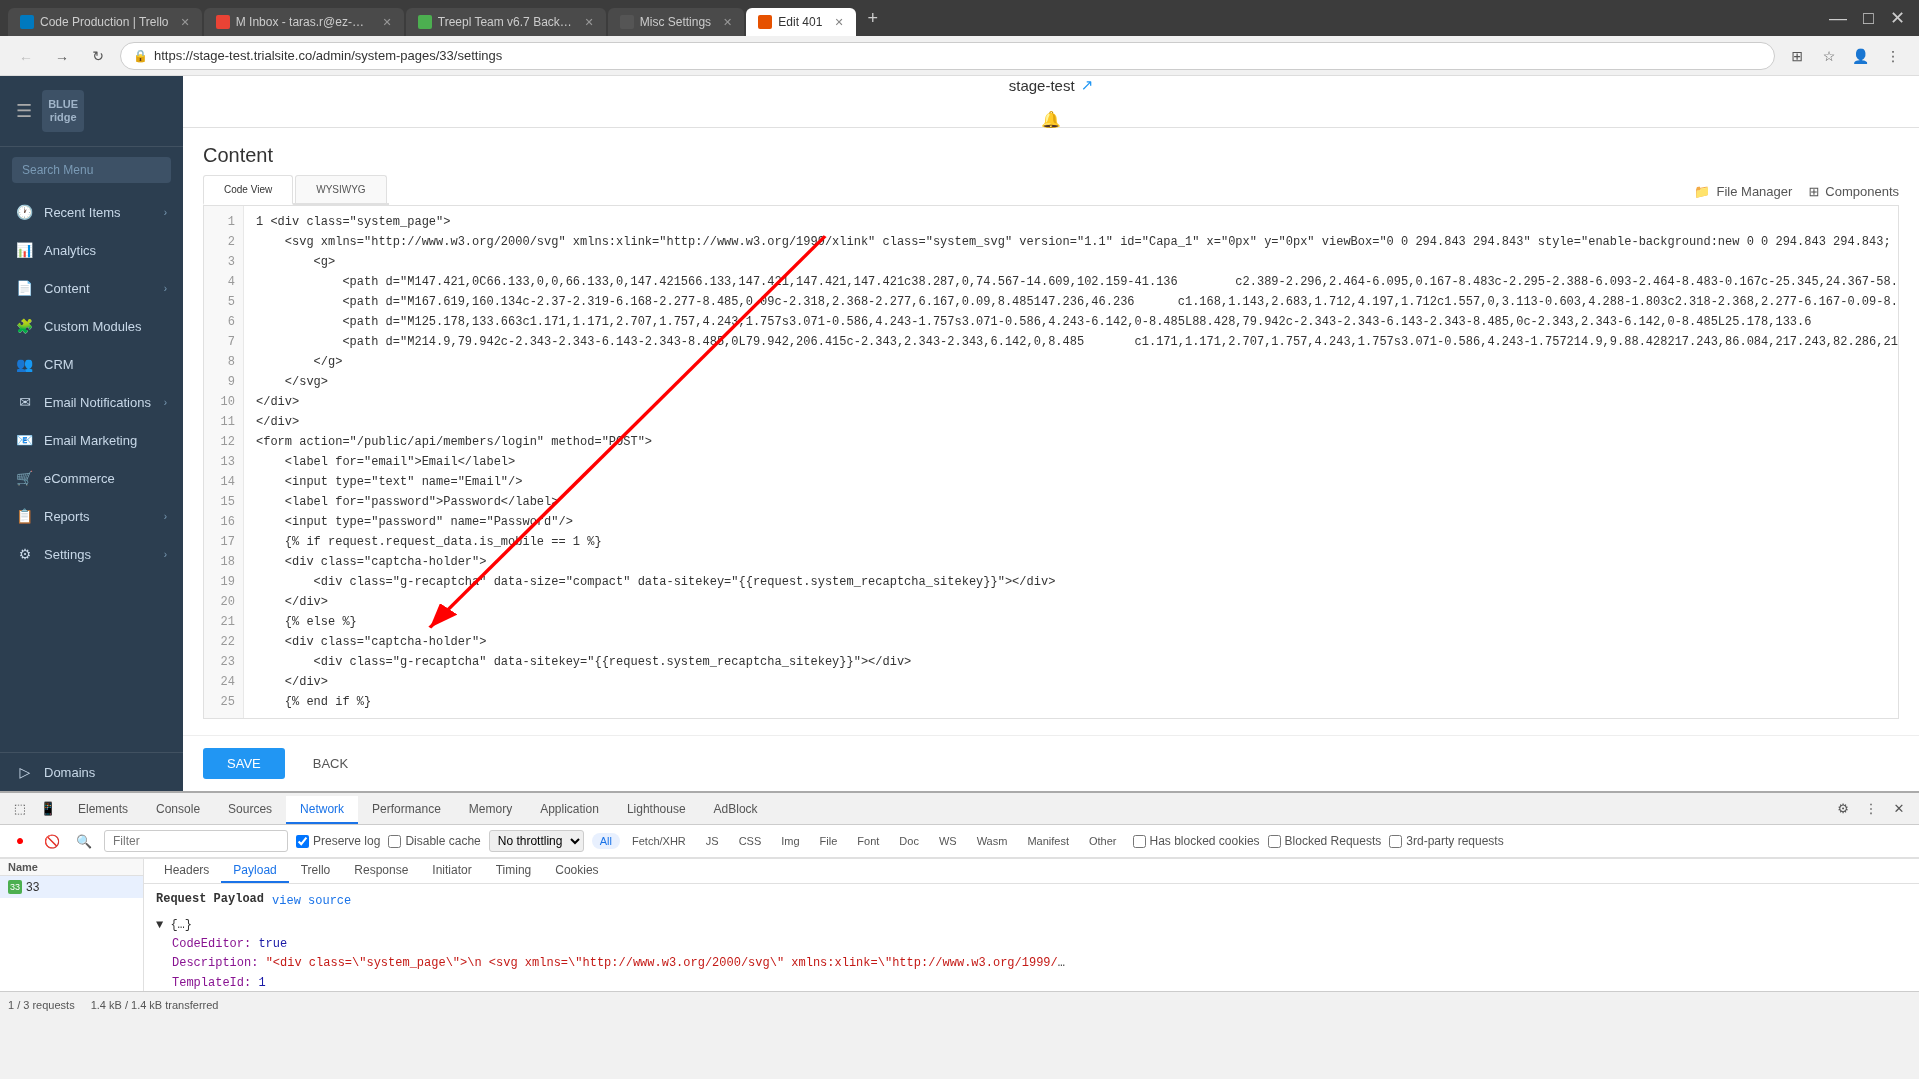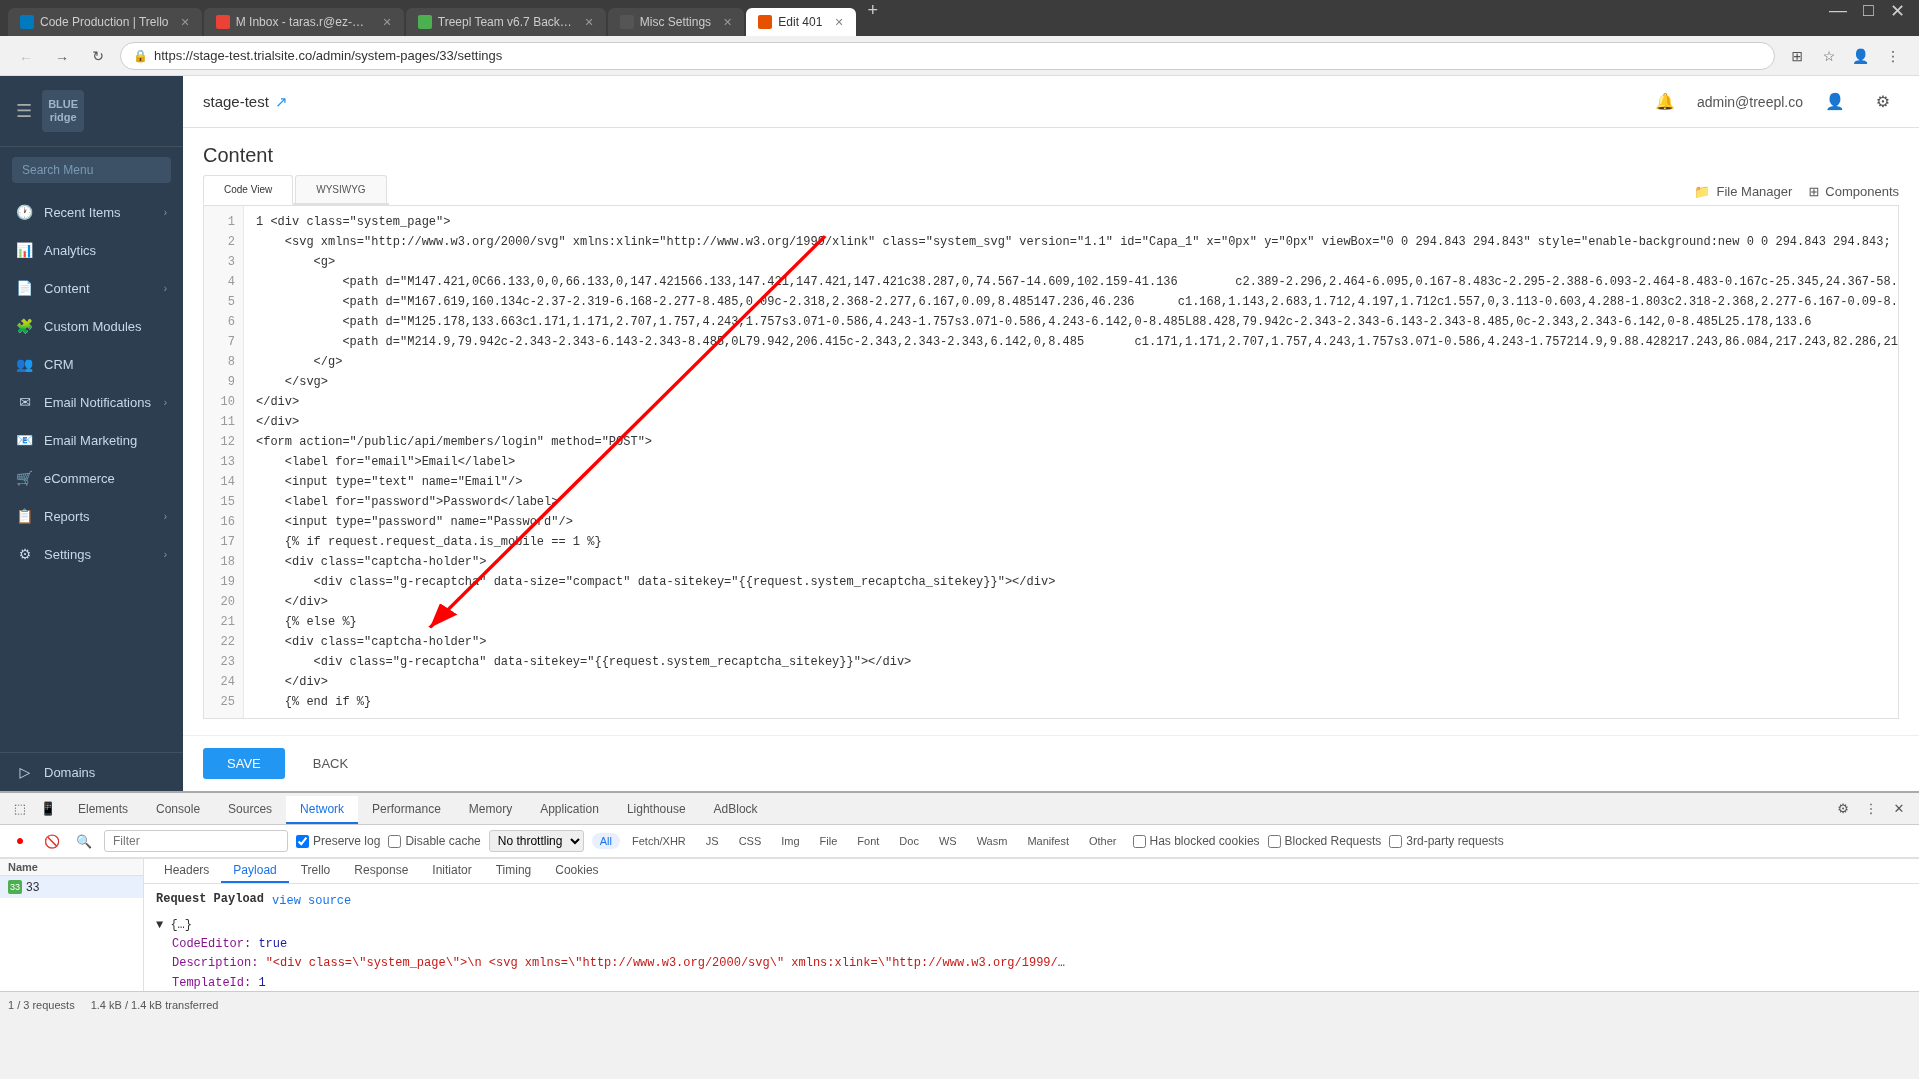--- a/index.html
+++ b/index.html
@@ -1,19 +1,19 @@
 <!DOCTYPE html>
 <html><head>
   <meta charset="utf-8">
   <style>
     * { box-sizing: border-box; margin: 0; padding: 0; }
     body { font-family: Arial, sans-serif; font-size: 13px; background: #f1f1f1; overflow: hidden; height: 1079px; width: 1919px; }
 
     
-    .browser-chrome { background: #3c3c3c; height: 36px; display: flex; align-items: flex-start; padding: 0 8px; gap: 4px; }
+    .browser-chrome { background: #3c3c3c; height: 36px; display: flex; align-items: center; padding: 0 8px; gap: 4px; }
     .tab { display: flex; align-items: center; height: 28px; padding: 0 12px; border-radius: 6px 6px 0 0; font-size: 12px; color: #ccc; background: #4a4a4a; cursor: pointer; gap: 6px; max-width: 200px; overflow: hidden; white-space: nowrap; }
     .tab.active { background: #fff; color: #333; }
     .tab-favicon { width: 14px; height: 14px; border-radius: 2px; flex-shrink: 0; }
     .tab-favicon.trello { background: #0079bf; }
     .tab-favicon.gmail { background: #ea4335; }
     .tab-favicon.treepl { background: #4caf50; }
     .tab-favicon.misc { background: #555; }
     .tab-favicon.edit401 { background: #e65100; }
     .tab-close { margin-left: 6px; opacity: 0.6; font-size: 11px; cursor: pointer; }
     .tab-add { background: transparent; color: #ccc; font-size: 18px; padding: 0 8px; cursor: pointer; }
@@ -34,21 +34,21 @@
     .hamburger { color: #aaa; font-size: 18px; cursor: pointer; }
     .sidebar-search { padding: 10px 12px; }
     .sidebar-search input { width: 100%; background: #3d5166; border: none; border-radius: 4px; padding: 6px 10px; color: #ccc; font-size: 12px; outline: none; }
     .sidebar-search input::placeholder { color: #7a9ab5; }
     .sidebar-item { display: flex; align-items: center; padding: 10px 16px; cursor: pointer; color: #c8d8e8; font-size: 13px; gap: 10px; position: relative; }
     .sidebar-item-icon { width: 18px; height: 18px; display: flex; align-items: center; justify-content: center; font-size: 14px; flex-shrink: 0; }
     .sidebar-item-label { flex: 1; }
     .sidebar-item-arrow { font-size: 10px; color: #7a9ab5; }
 
     
-    .topbar { height: 52px; background: #fff; border-bottom: 1px solid #e0e0e0; display: flex; align-items: center; padding: 0 20px; gap: 16px; }
+    .topbar { height: 52px; background: #fff; border-bottom: 1px solid #e0e0e0; display: flex; align-items: center; padding: 0 20px; gap: 8px; flex-direction: column; }
     .topbar-title { font-size: 15px; color: #333; font-weight: 500; display: flex; align-items: center; gap: 6px; }
     .topbar-spacer { flex: 1; }
     .topbar-icon { width: 32px; height: 32px; display: flex; align-items: center; justify-content: center; color: #555; font-size: 16px; cursor: pointer; }
 
     
     .content-area { flex: 1; background: #fff; overflow: hidden; display: flex; flex-direction: column; }
     .content-header { padding: 16px 20px 8px; }
     .content-header h2 { font-size: 20px; color: #333; font-weight: 400; }
 
     

